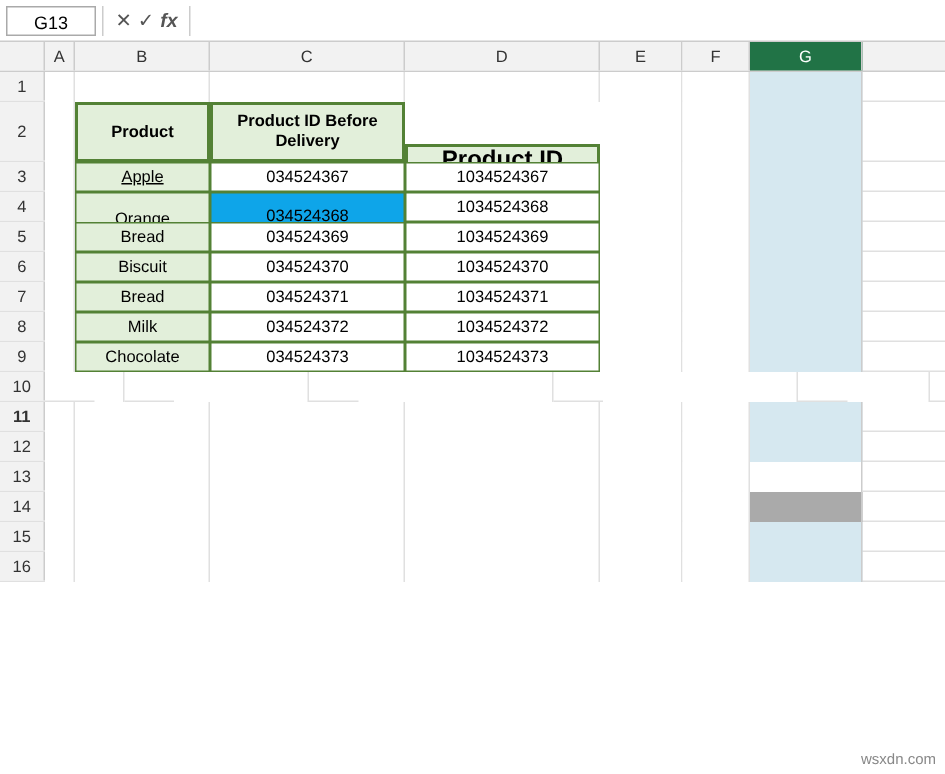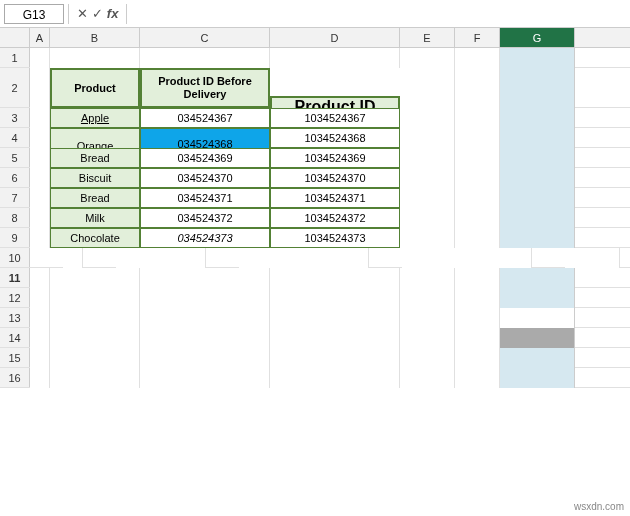--- a/index.html
+++ b/index.html
@@ -249,21 +249,21 @@
         <div class="cell col-c" style="height: 20px; min-height: 20px; background: rgb(255, 255, 255); border: 1px solid rgb(83, 129, 53); justify-content: center;">034524372</div>
         <div class="cell col-d" style="height: 20px; min-height: 20px; background: rgb(255, 255, 255); border: 1px solid rgb(83, 129, 53); justify-content: center;">1034524372</div>
         <div class="cell col-e" style="height: 20px; min-height: 20px;"></div>
         <div class="cell col-f" style="height: 20px; min-height: 20px;"></div>
         <div class="cell col-g" style="height: 20px; min-height: 20px; background: rgb(214, 232, 240); border-right: 1px solid rgb(204, 204, 204);"></div>
       </div>
       <div class="grid-row" style="height: 20px; min-height: 20px;">
         <div class="row-number">9</div>
         <div class="cell col-a" style="height: 20px; min-height: 20px;"></div>
         <div class="cell col-b" style="height: 20px; min-height: 20px; background: rgb(226, 239, 218); border: 1px solid rgb(83, 129, 53); justify-content: center;">Chocolate</div>
-        <div class="cell col-c" style="height: 20px; min-height: 20px; background: rgb(255, 255, 255); border: 1px solid rgb(83, 129, 53); justify-content: center; font-style: italic;">034524373</div>
+        <div class="cell col-c" style="height: 20px; min-height: 20px; background: rgb(255, 255, 255); border: 1px solid rgb(83, 129, 53); justify-content: center;">034524373</div>
         <div class="cell col-d" style="height: 20px; min-height: 20px; background: rgb(255, 255, 255); border: 1px solid rgb(83, 129, 53); justify-content: center;">1034524373</div>
         <div class="cell col-e" style="height: 20px; min-height: 20px;"></div>
         <div class="cell col-f" style="height: 20px; min-height: 20px;"></div>
         <div class="cell col-g" style="height: 20px; min-height: 20px; background: rgb(214, 232, 240); border-right: 1px solid rgb(204, 204, 204);"></div>
       </div>
       <div class="grid-row" style="height: 20px; min-height: 20px; gap: 33px;">
         <div class="row-number">10</div>
         <div class="cell col-a" style="height: 20px; min-height: 20px;"></div>
         <div class="cell col-b" style="height: 20px; min-height: 20px;"></div>
         <div class="cell col-c" style="height: 20px; min-height: 20px;"></div>

